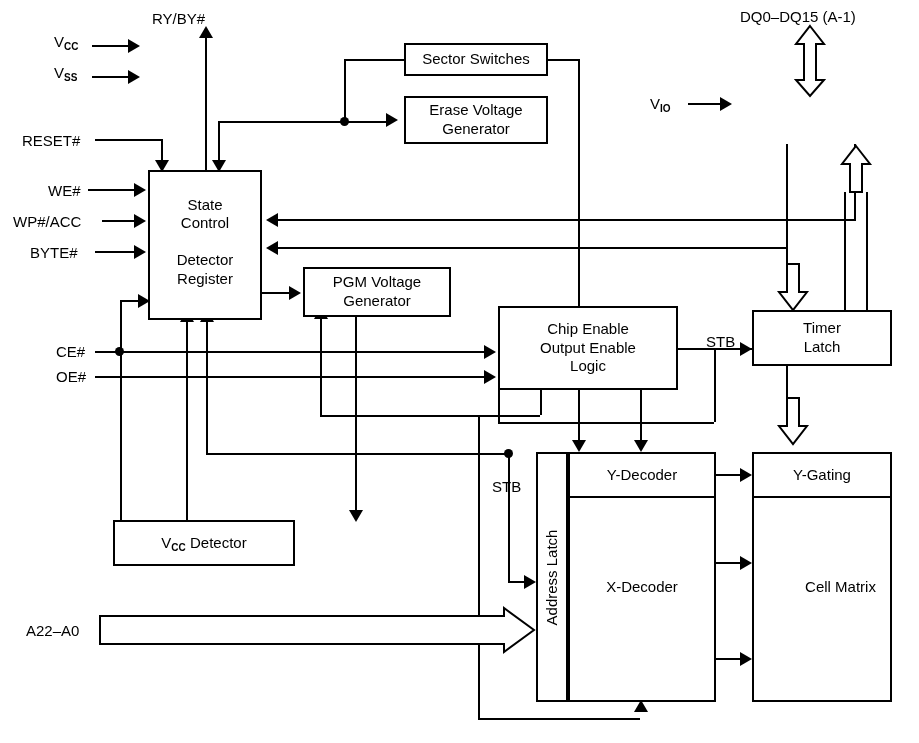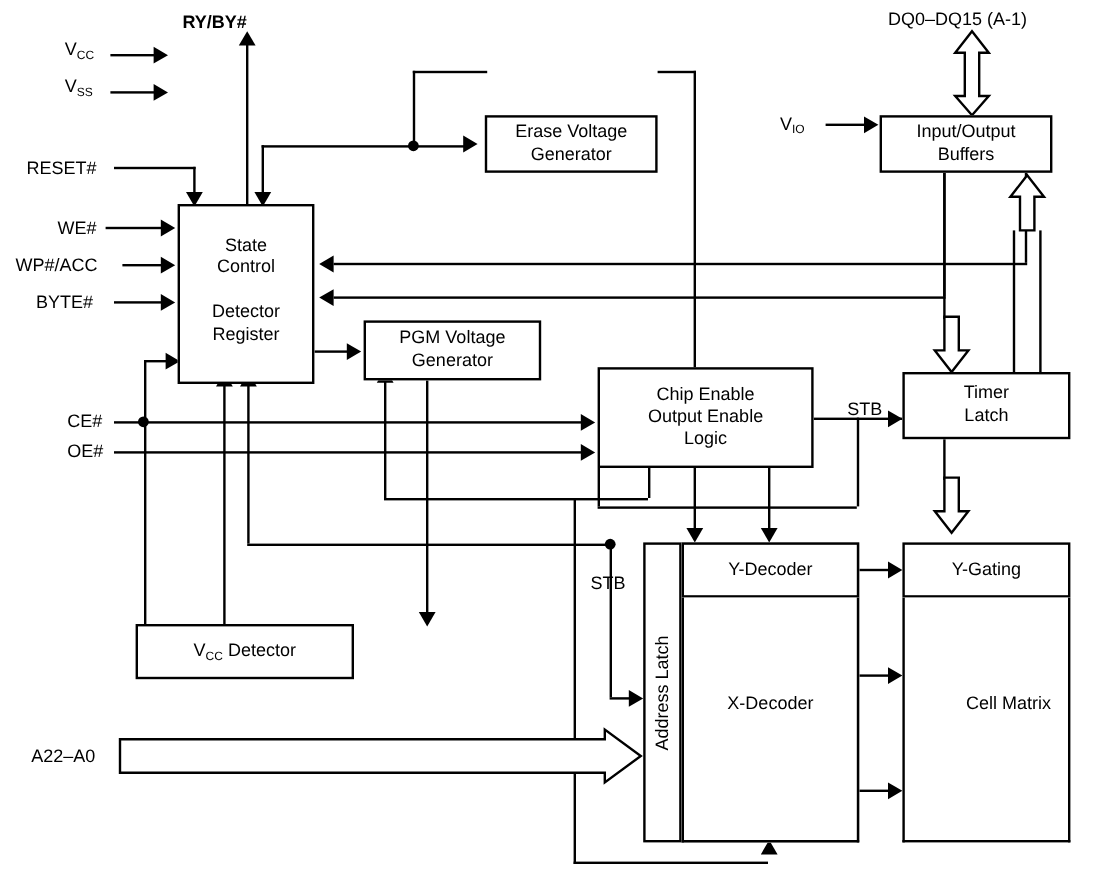--- a/index.html
+++ b/index.html
@@ -92,34 +92,35 @@
   .vrot span {
     transform: rotate(-90deg);
     white-space: nowrap;
     font-size: 15px;
   }
   sub {
     font-size: 10px;
     vertical-align: baseline;
     position: relative;
     top: 3px;
+    font-weight: bold;
   }
   svg.hollow {
     position: absolute;
     z-index: 3;
     overflow: visible;
   }
   svg.hollow path { fill: #fff; stroke: #000; stroke-width: 2; }
 </style>
 </head>
 <body>
 
 <div id="root">
 
-  <div class="label" style="left:152px; top:10px;font-weight:bold;"><span>RY/BY#</span></div>
+  <div class="label" style="left:152px; top:10px;"><span>RY/BY#</span></div>
   <div class="label" style="left:740px; top:8px;"><span>DQ0–DQ15 (A-1)</span></div>
 
   <div class="label" style="left:54px; top:33px;"><span>V</span><sub>CC</sub></div>
   <div class="label" style="left:54px; top:64px;"><span>V</span><sub>SS</sub></div>
   <div class="hline" style="left:92px; top:45px; width:38px;"></div>
   <div class="arrow right" style="left:128px; top:39px;"></div>
   <div class="hline" style="left:92px; top:76px; width:38px;"></div>
   <div class="arrow right" style="left:128px; top:70px;"></div>
 
   <div class="label" style="left:22px; top:132px;"><span>RESET#</span></div>
@@ -127,30 +128,29 @@
   <div class="label" style="left:13px; top:213px;"><span>WP#/ACC</span></div>
   <div class="label" style="left:30px; top:244px;"><span>BYTE#</span></div>
   <div class="label" style="left:56px; top:343px;"><span>CE#</span></div>
   <div class="label" style="left:56px; top:368px;"><span>OE#</span></div>
   <div class="label" style="left:26px; top:622px;"><span>A22–A0</span></div>
   <div class="label" style="left:650px; top:95px;"><span>V</span><sub>IO</sub></div>
 
   <div class="label" style="left:492px; top:478px;"><span>STB</span></div>
   <div class="label" style="left:706px; top:333px;"><span>STB</span></div>
 
+  <div class="box" style="left:404px; top:43px; width:144px; height:33px;">
+    <span class="ln">Sector Switches</span>
+  </div>
 
   <div class="box" style="left:404px; top:96px; width:144px; height:48px;">
     <span class="ln">Erase Voltage</span>
     <span class="ln">Generator</span>
   </div>
 
-  <div class="box" style="left:733px; top:96px; width:144px; height:48px;">
-    <span class="ln">Input/Output</span>
-    <span class="ln">Buffers</span>
-  </div>
 
   <div class="box" style="left:148px; top:170px; width:114px; height:150px;">
     <span class="ln" style="margin-top:-6px;">State</span>
     <span class="ln">Control</span>
     <span class="ln" style="margin-top:18px;">Detector</span>
     <span class="ln">Register</span>
   </div>
 
   <div class="box" style="left:303px; top:267px; width:148px; height:50px;">
     <span class="ln">PGM Voltage</span>

